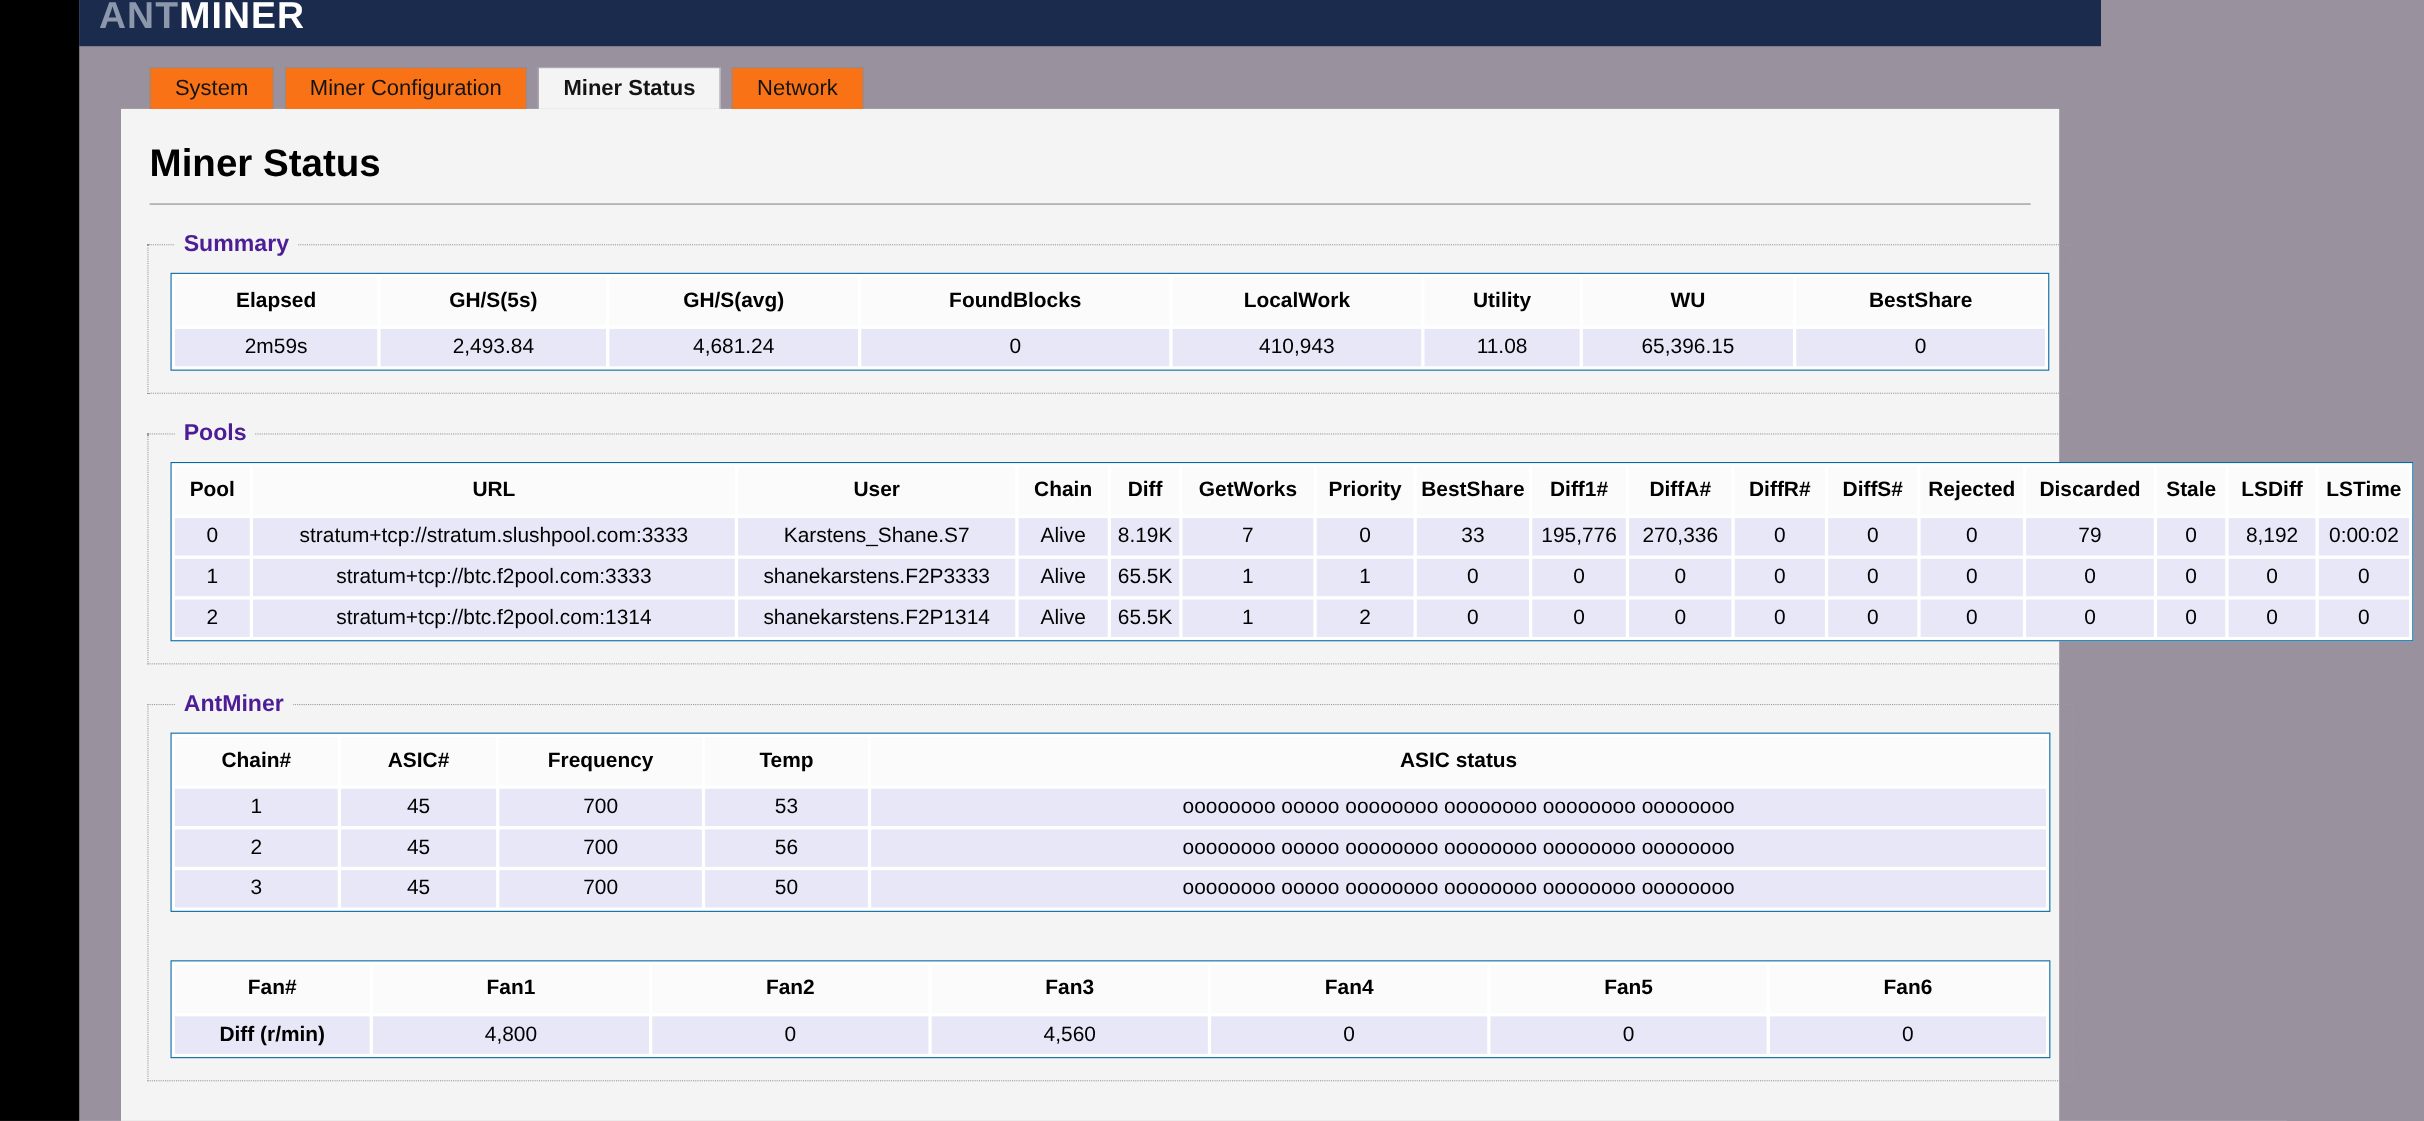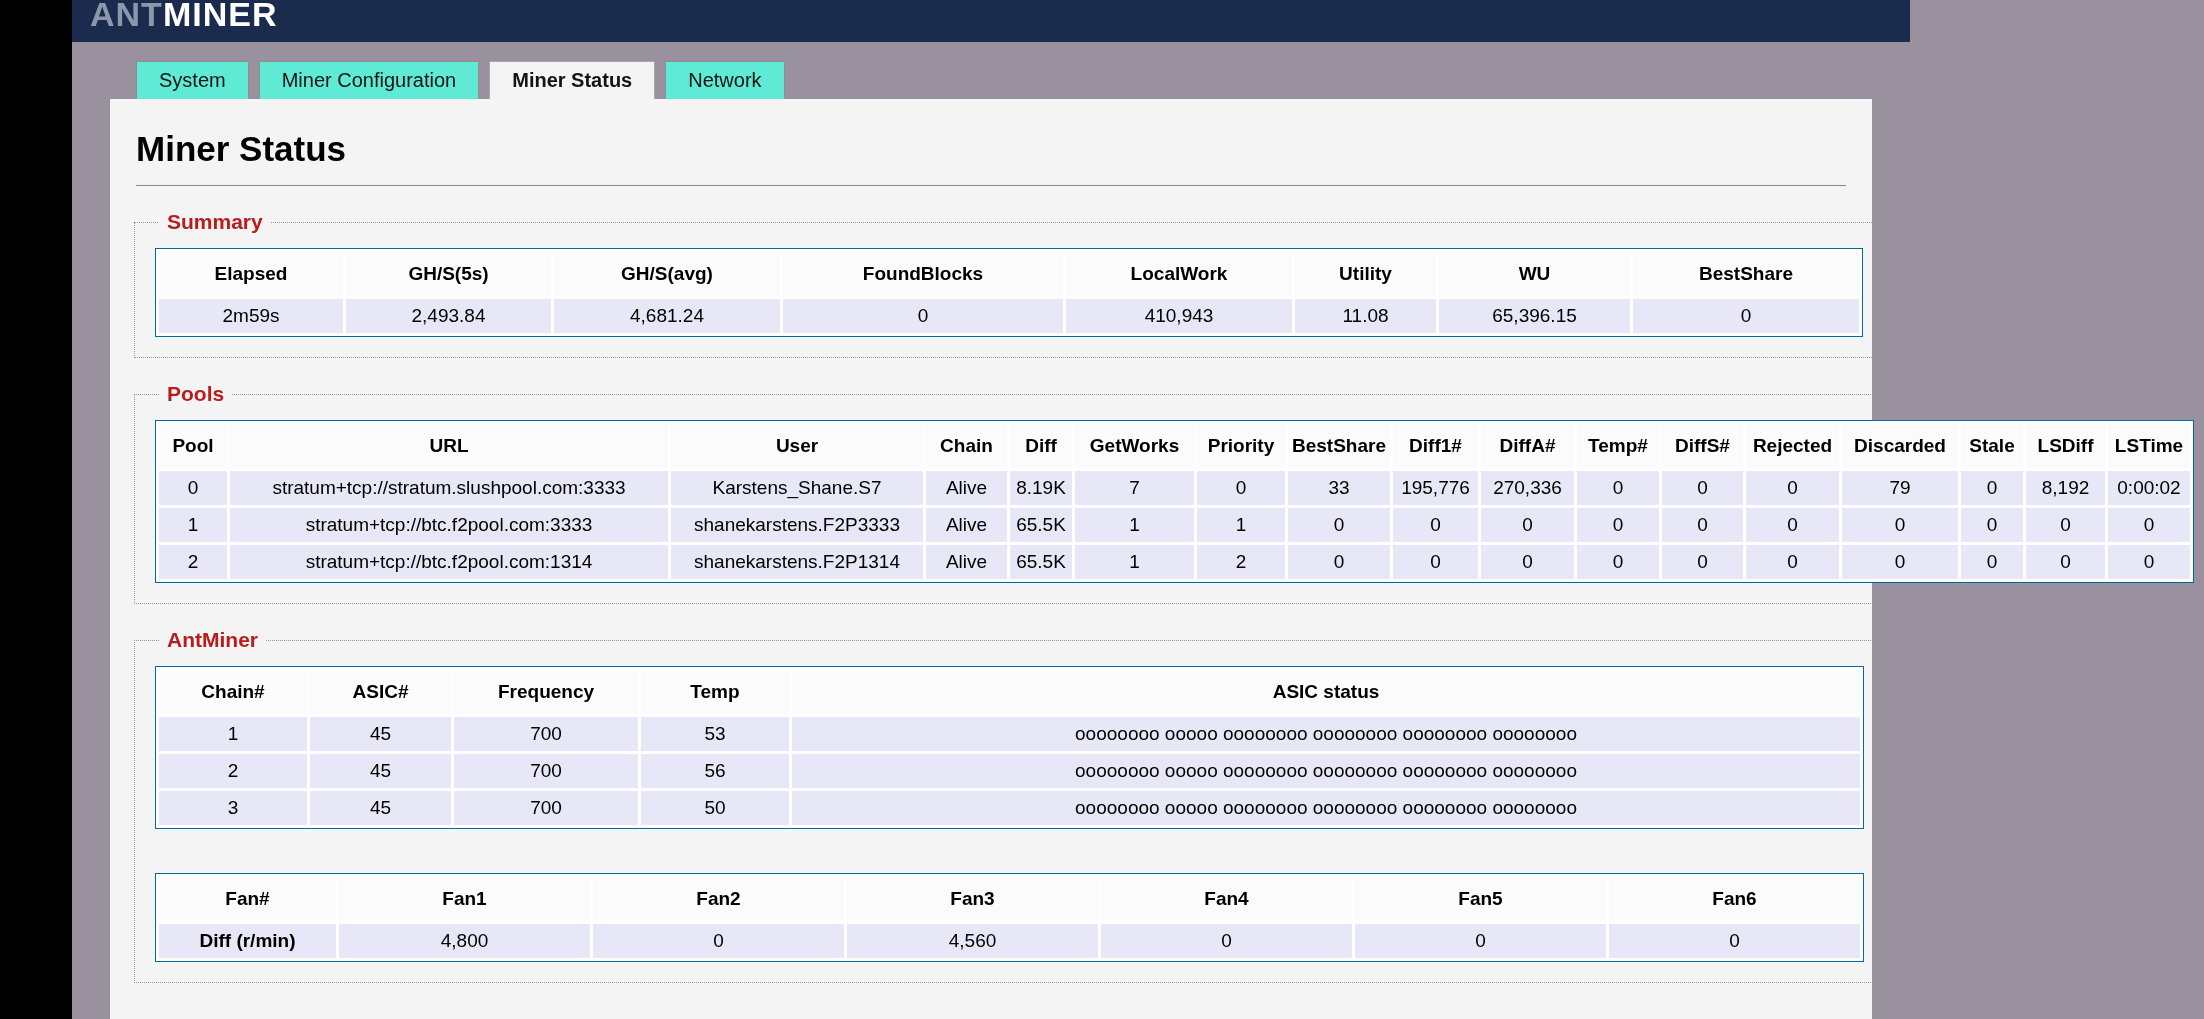--- a/index.html
+++ b/index.html
@@ -34,21 +34,21 @@
 
   .tabs {
     position: absolute; left: 136px; top: 61px;
     display: flex; gap: 10px; align-items: flex-end;
     z-index: 3;
   }
   .tab {
     height: 38px;
     padding: 0 22px;
     display: flex; align-items: center;
-    background: #5eead4;
+    background: #f97316;
     border: 1px solid #8f8c93;
     border-bottom: none;
     font-size: 20px;
     color: #141414;
     cursor: pointer;
     white-space: nowrap;
   }
   .tab.active {
     background: #f4f4f4;
     font-weight: bold;
@@ -74,21 +74,21 @@
   }
   fieldset.section {
     border: 1px dotted #9a9a9a;
     padding: 14px 20px 20px 20px;
     margin-top: 24px;
     overflow: visible;
   }
   fieldset.section legend {
     font-weight: bold;
     font-size: 21px;
-    color: #b91c1c;
+    color: #4c1d95;
     padding: 0 8px;
     margin-left: 4px;
   }
   table.data-table {
     border-collapse: separate;
     border-spacing: 3px;
     background: #ffffff;
     border: 1px solid #0369a1;
     table-layout: fixed;
   }
@@ -204,21 +204,21 @@
             <th>Pool</th>
             <th>URL</th>
             <th>User</th>
             <th>Chain</th>
             <th>Diff</th>
             <th>GetWorks</th>
             <th>Priority</th>
             <th>BestShare</th>
             <th>Diff1#</th>
             <th>DiffA#</th>
-            <th>Temp#</th>
+            <th>DiffR#</th>
             <th>DiffS#</th>
             <th>Rejected</th>
             <th>Discarded</th>
             <th>Stale</th>
             <th>LSDiff</th>
             <th>LSTime</th>
           </tr>
       </thead>
       <tbody>
           <tr>

